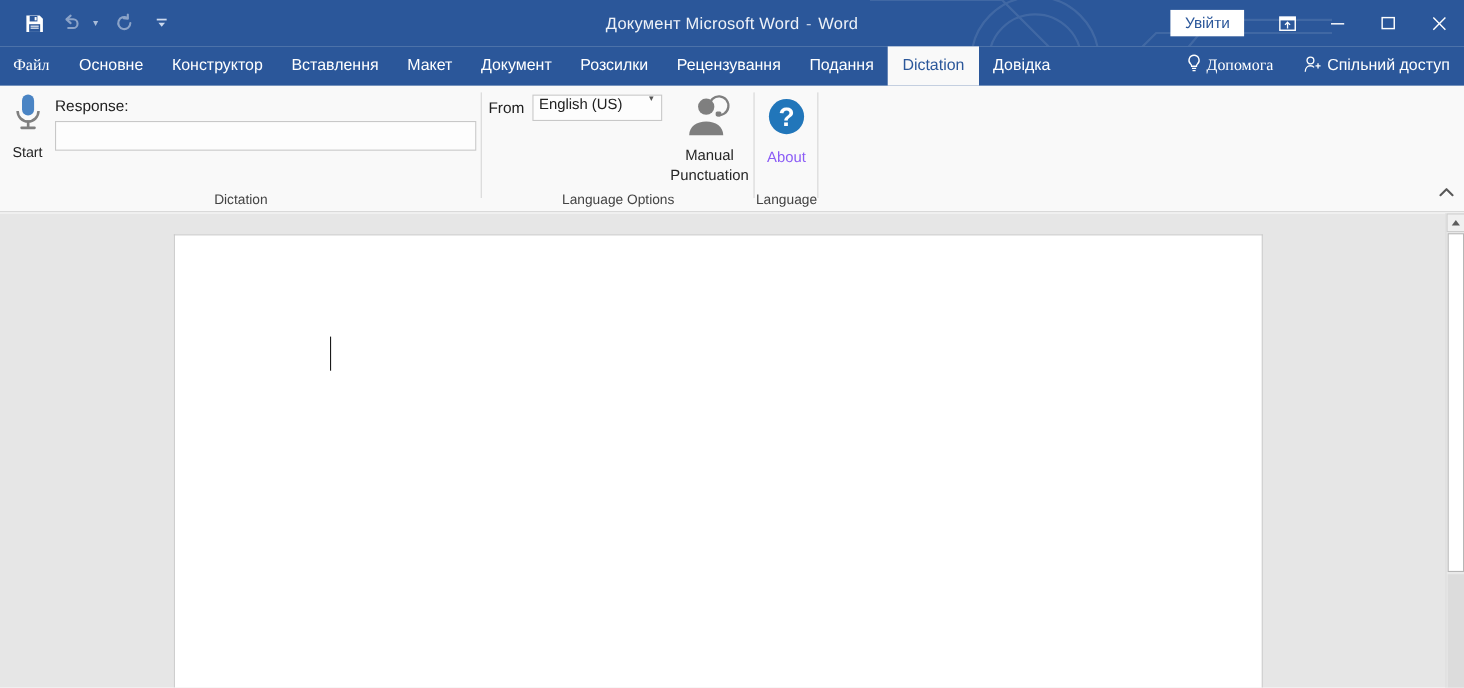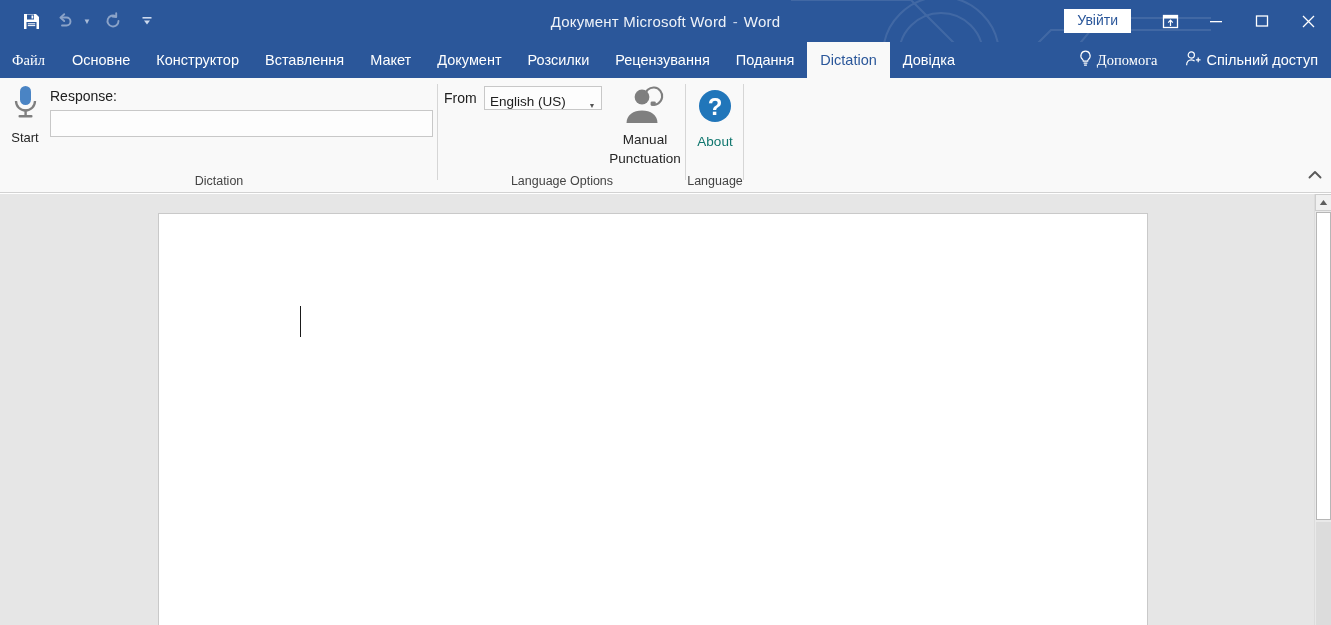--- a/index.html
+++ b/index.html
@@ -116,21 +116,21 @@
 
   
   .g-lang { width: 248px; }
   .lang-row { position: absolute; left: 6px; display: flex; align-items: center; }
   .lang-row.r1 { top: 8px; }
   .lang-row.r2 { top: 36px; }
   .lang-lbl { font-size: 14px; color: #202020; width: 40px; }
   .lang-select {
     width: 118px; height: 24px;
     background: #fdfdfd; border: 1px solid #c8c8c8;
-    display: flex; align-items: flex-end; cursor: pointer;
+    display: flex; align-items: flex-start; cursor: pointer;
   }
   .lang-val {
     flex: 1; font-size: 13.5px; color: #202020; padding-left: 5px;
     white-space: nowrap; overflow: hidden;
   }
   .lang-arrow {
     width: 18px; display: flex; align-items: center; justify-content: center;
     color: #555; font-size: 7px;
   }
   .punct-btn {
@@ -143,21 +143,21 @@
     margin-top: 2px;
   }
 
   
   .g-dictate { width: 58px; }
   .about-btn {
     position: absolute; left: 3px; top: 6px; width: 52px; height: 70px;
     display: flex; flex-direction: column; align-items: center; cursor: pointer;
     padding-top: 4px;
   }
-  .about-lbl { font-size: 13.5px; color: #0f766e; margin-top: 6px; text-align: center; }
+  .about-lbl { font-size: 13.5px; color: #8b5cf6; margin-top: 6px; text-align: center; }
 
   
   .collapse-ribbon {
     position: absolute; right: 4px; bottom: 6px;
     width: 24px; height: 22px;
     display: flex; align-items: center; justify-content: center;
     cursor: pointer; color: #666;
   }
 
   

